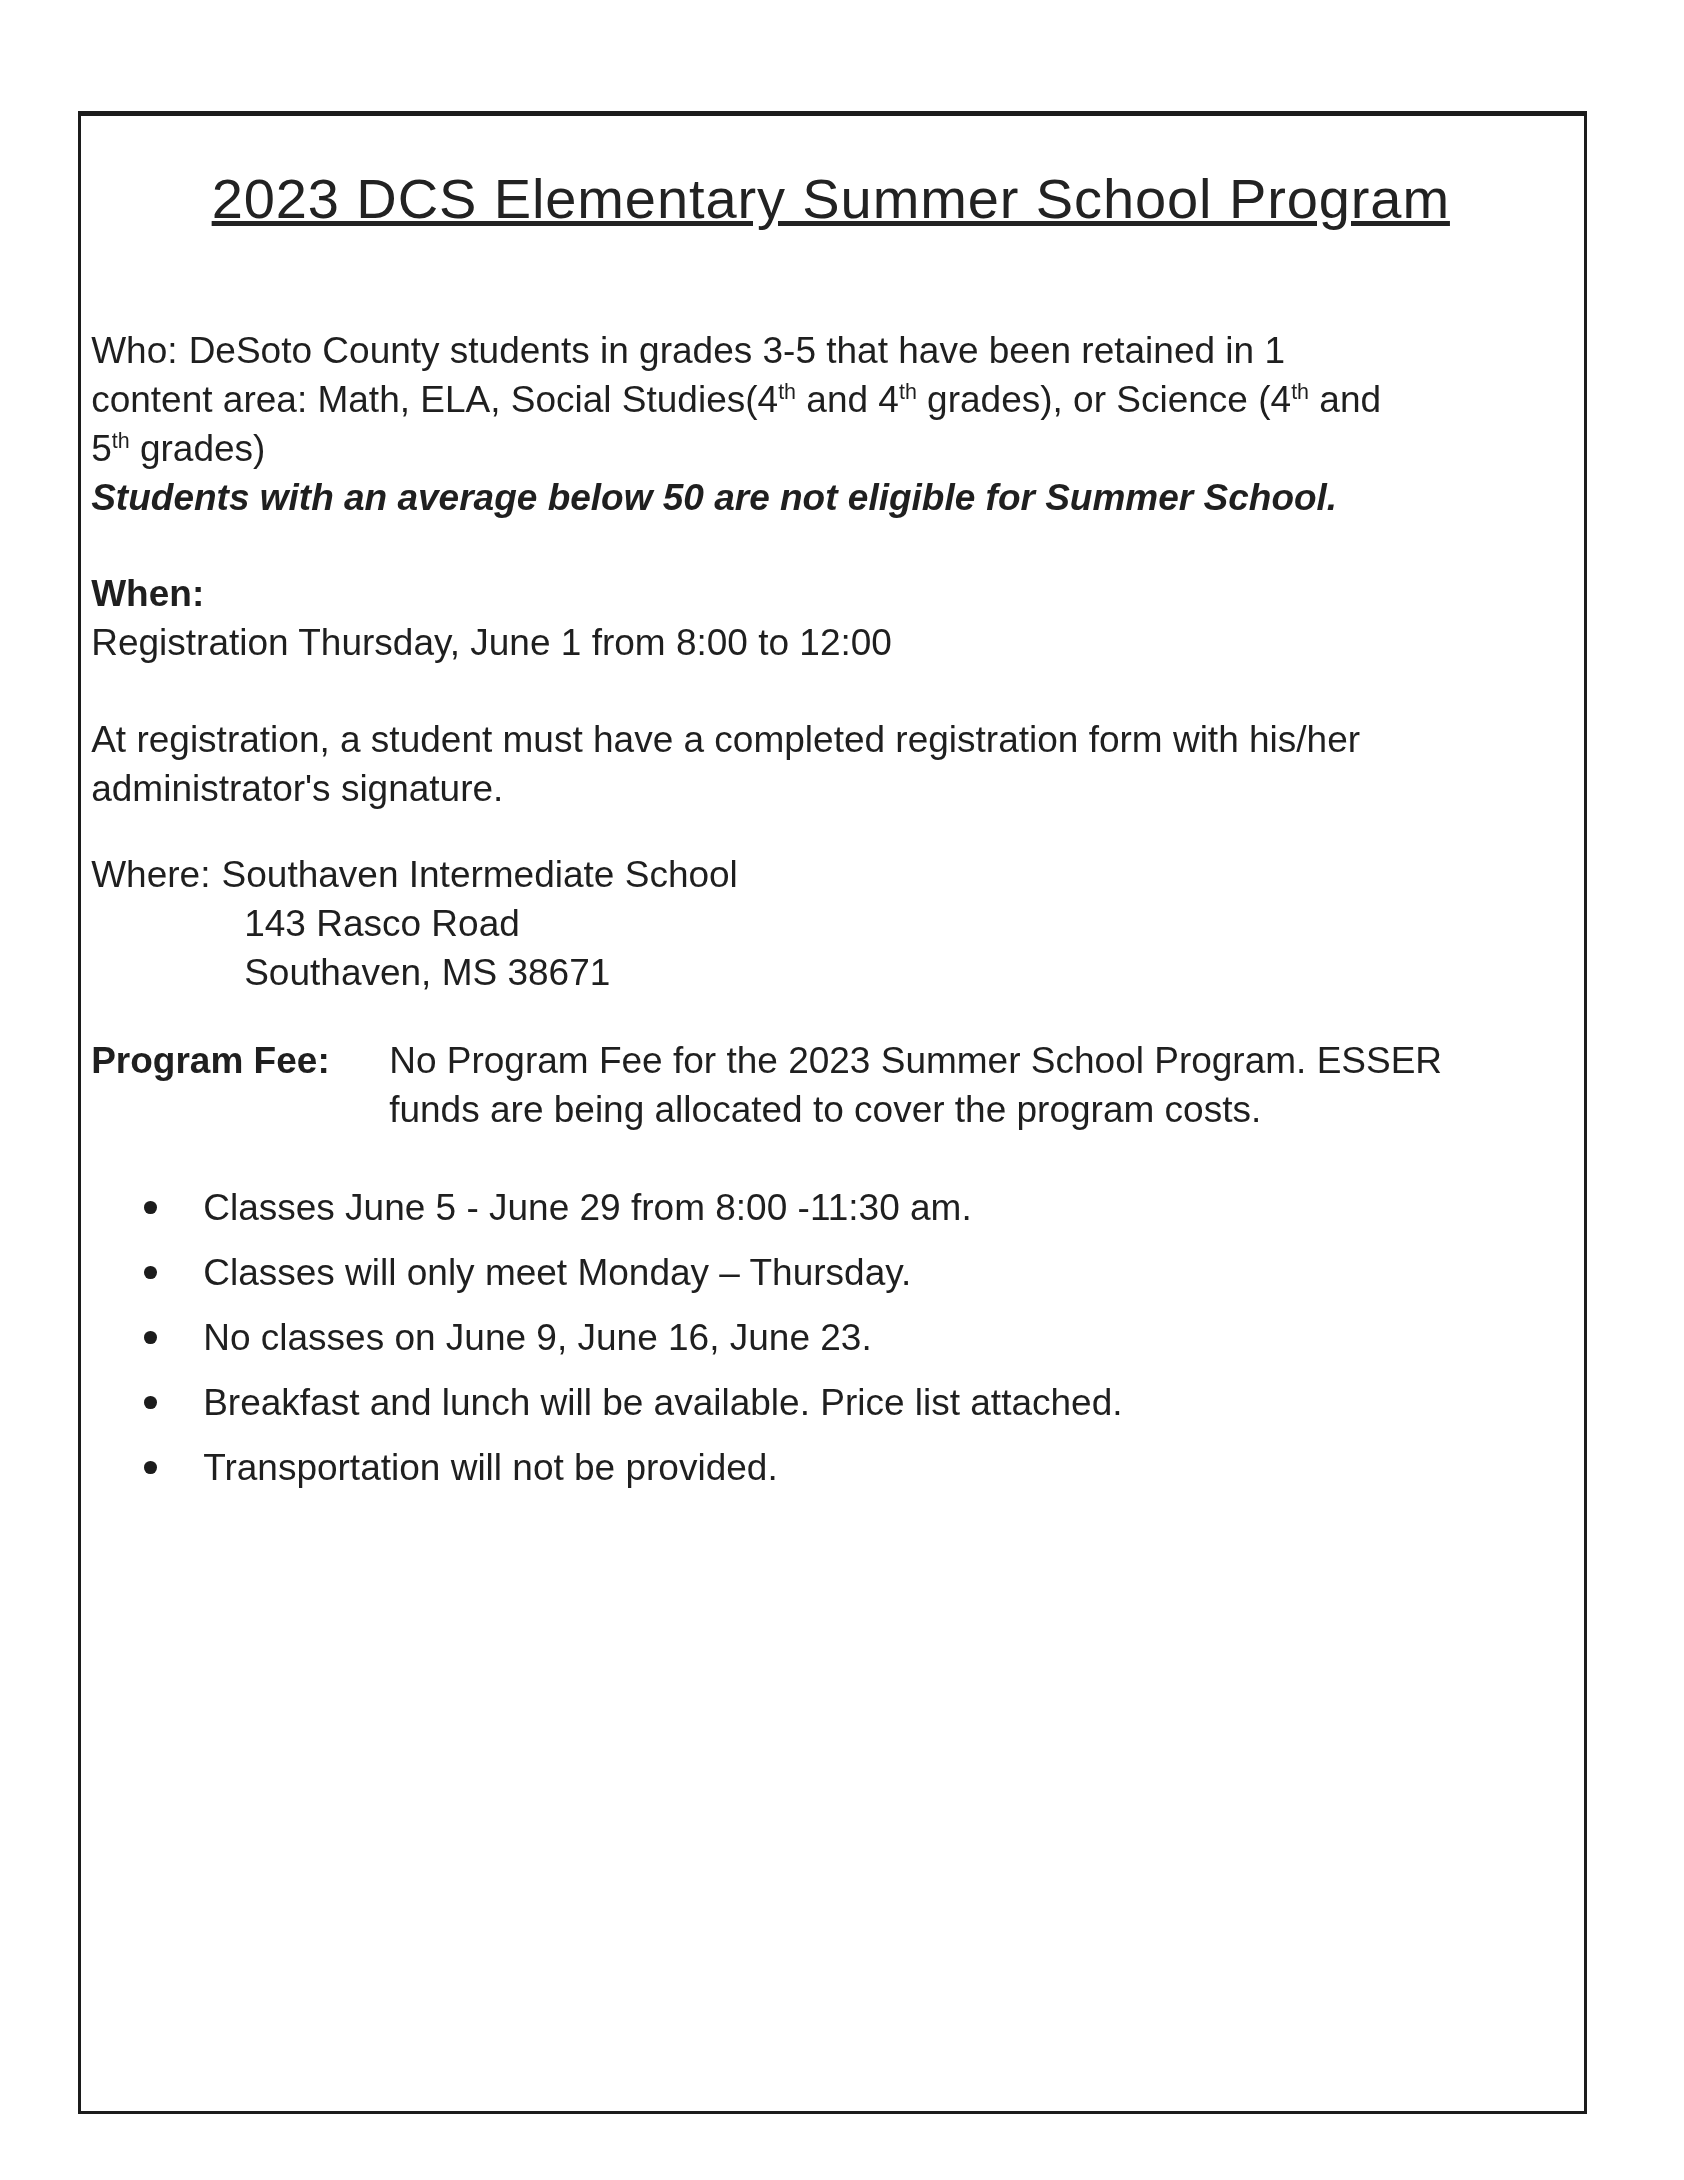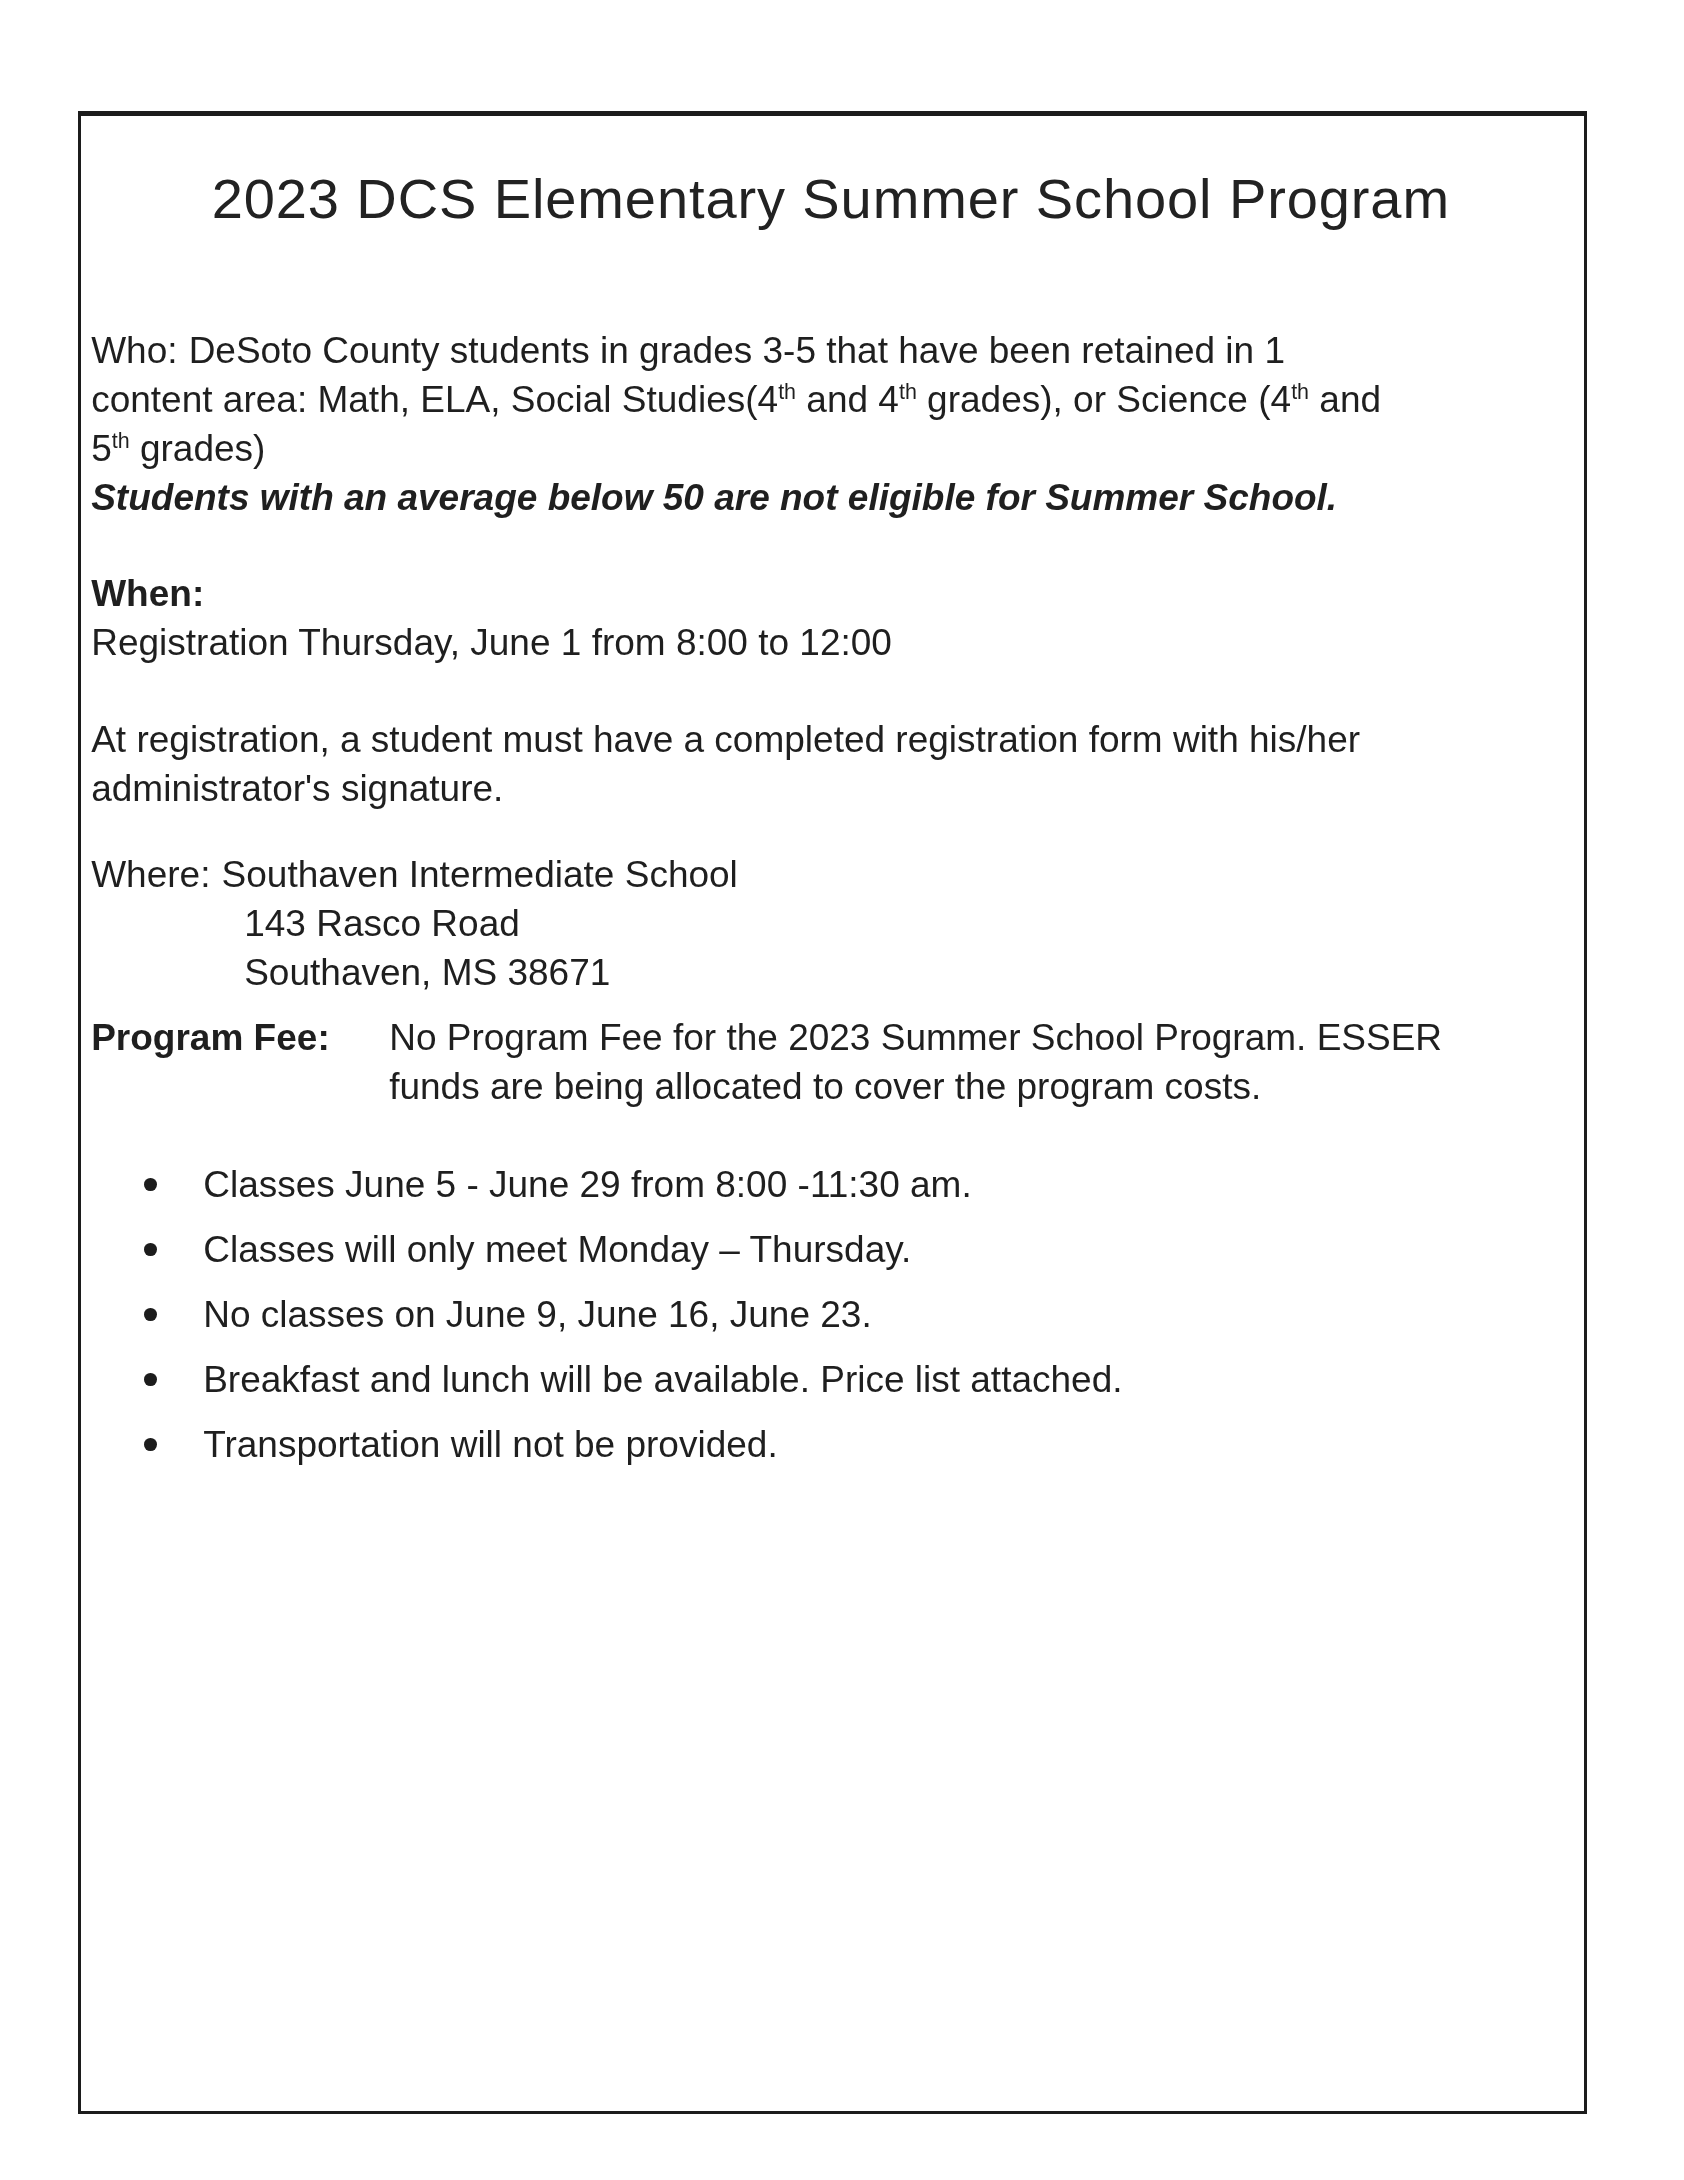--- a/index.html
+++ b/index.html
@@ -25,33 +25,34 @@
   }
   .t { font-size: 37px; line-height: 49px; margin: 0; }
   .title {
     margin: 49px 0 8px 0;
     text-align: center;
     font-size: 56px;
     font-weight: 400;
     line-height: 1.2;
     letter-spacing: 0.9px;
     color: #222222;
+    text-decoration: underline;
   }
   .b { font-weight: 400; }
   .line { display: block; white-space: nowrap; }
   .sp { margin-left: 0.30em; }
   sup.th { font-size: 0.58em; vertical-align: super; line-height: 0; }
 
   .who       { margin-top: 94px; }
   .elig      { font-weight: 700; font-style: italic; }
   .when-label{ margin-top: 47px; font-weight: 700; }
   .at-reg    { margin-top: 48px; }
   .where     { margin-top: 37px; }
   .where .addr { padding-left: 153px; }
-  .fee       { margin-top: 16px; display: flex; }
+  .fee       { margin-top: 39px; display: flex; }
   .fee-label { flex: 0 0 298px; width: 298px; font-weight: 700; }
   .details-label { margin-top: 46px; font-weight: 700; }
   ul.bullets { margin: 49px 0 0 0; padding: 0; list-style: none; }
   .bullets li { position: relative; padding-left: 112px; }
   .bullets li + li { margin-top: 16px; }
   .bullets li::before {
     content: "";
     position: absolute;
     left: 53px;
     top: 18px;

